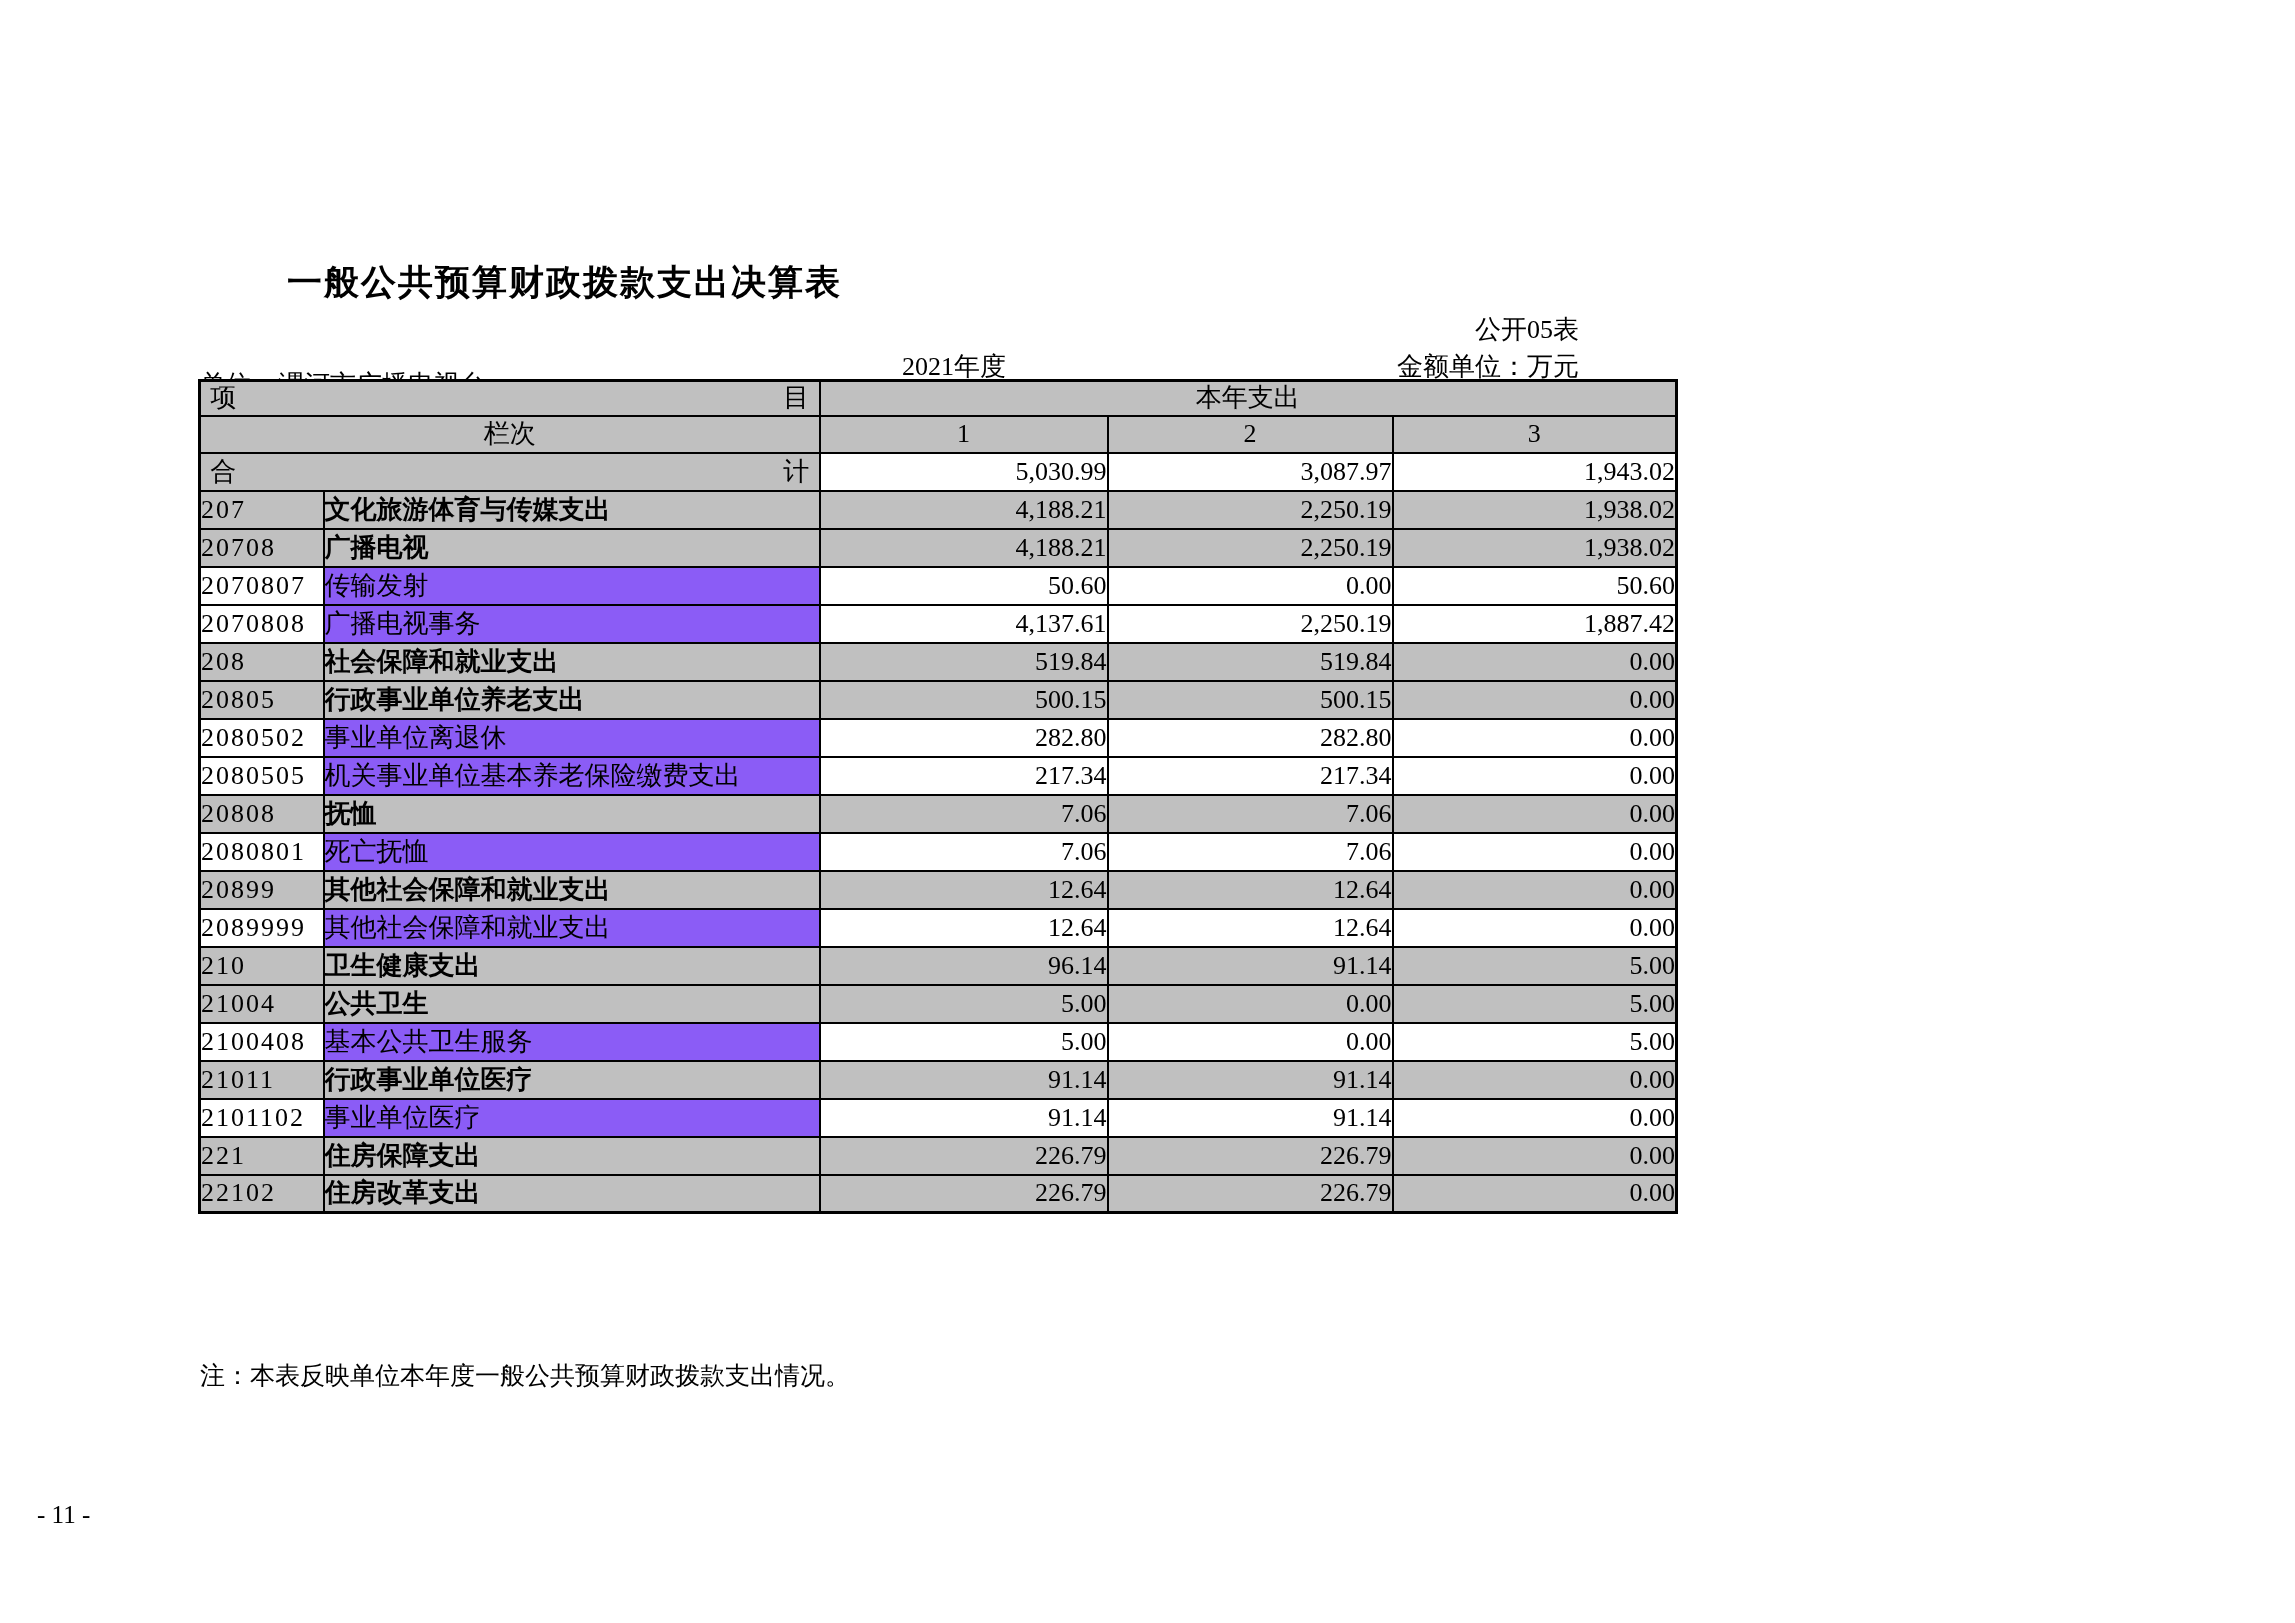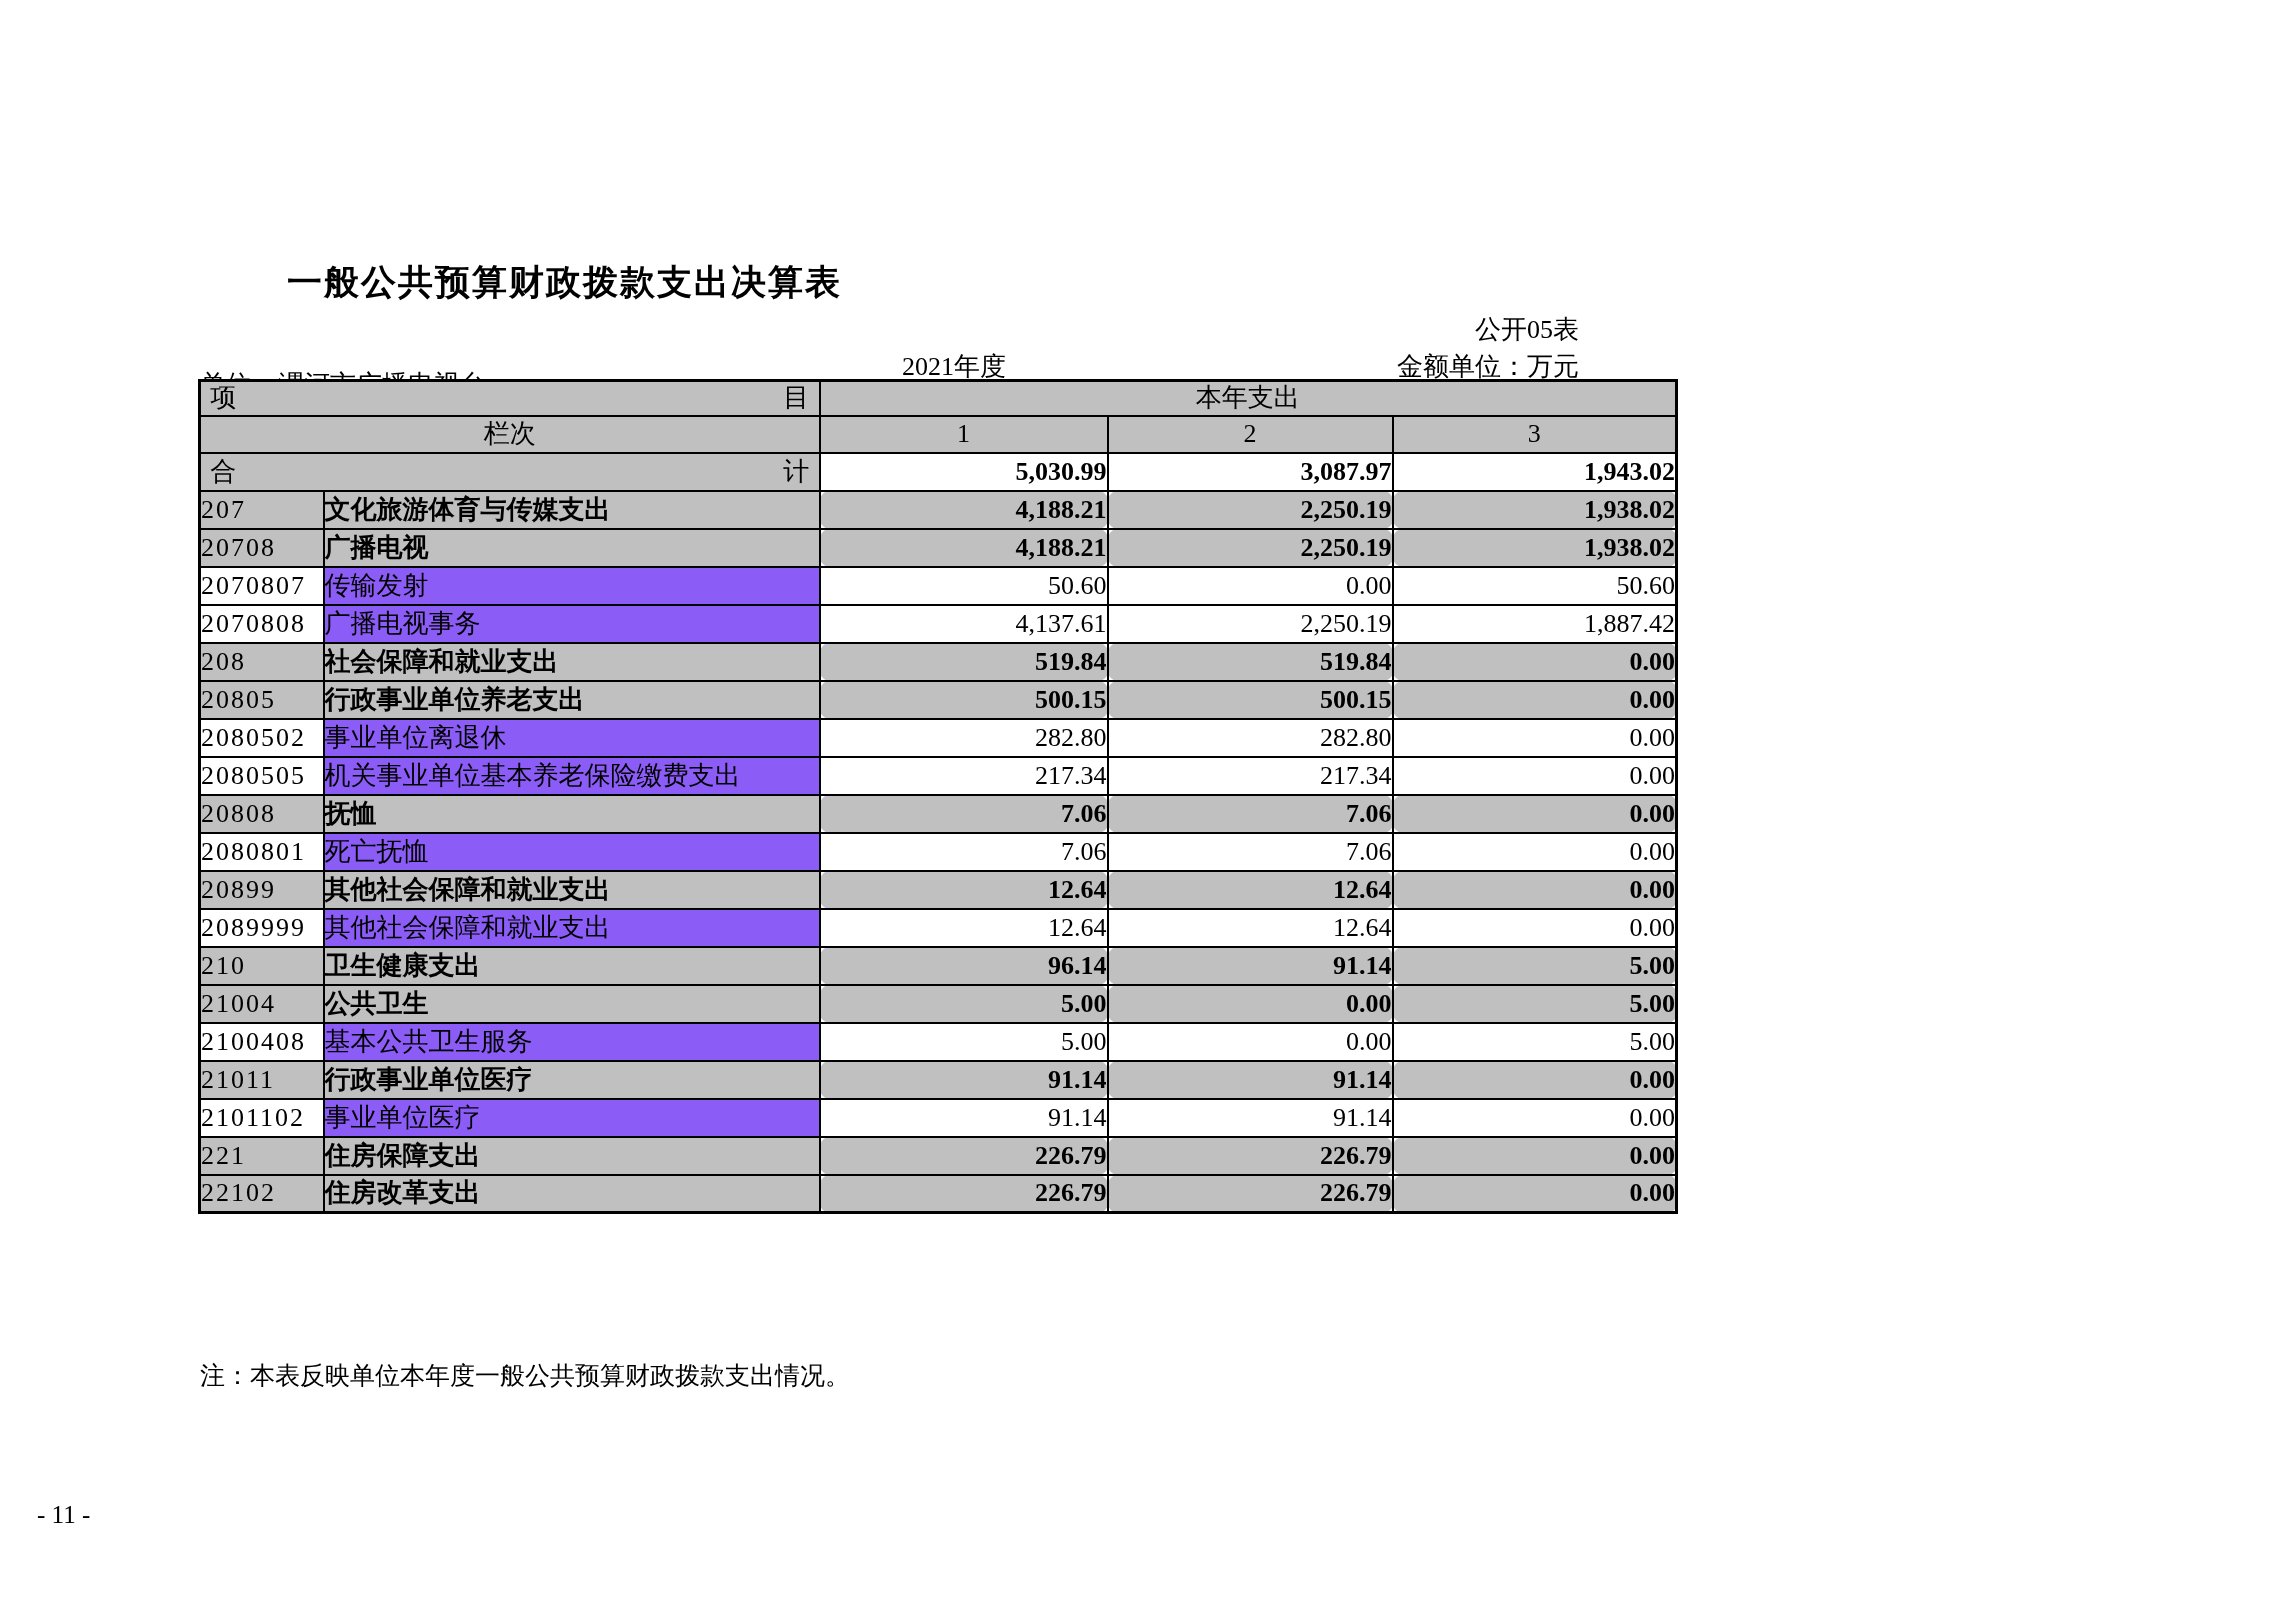--- a/index.html
+++ b/index.html
@@ -69,21 +69,21 @@
   }
   tr.h1{height:35px;}
   tr.h2{height:107px;}
   tr.h3{height:37px;}
   tr.hr{height:38px;}
   .g{background:#c0c0c0;}
   .cy{background:#8b5cf6;}
   .center{text-align:center;}
   .split{display:flex;justify-content:space-between;align-items:center;padding:0 9.2px;height:100%;}
   .num{text-align:right;padding-right:9.2px;}
-  .bold{font-weight:bold;border-radius:10px;}
+  .bold{font-weight:normal;}
   .code{padding-left:6.5px;letter-spacing:2px;font-weight:normal;margin-top:8px;}
   .name-cat{padding-left:7.9px;font-weight:bold;}
   .name-det{padding-left:30px;font-weight:normal;}
   .two-line{text-align:center;letter-spacing:2.6px;line-height:1.55;}
   .note{
     position:absolute;
     left:200px;
     top:1359px;
     font-size:25px;
     white-space:nowrap;

